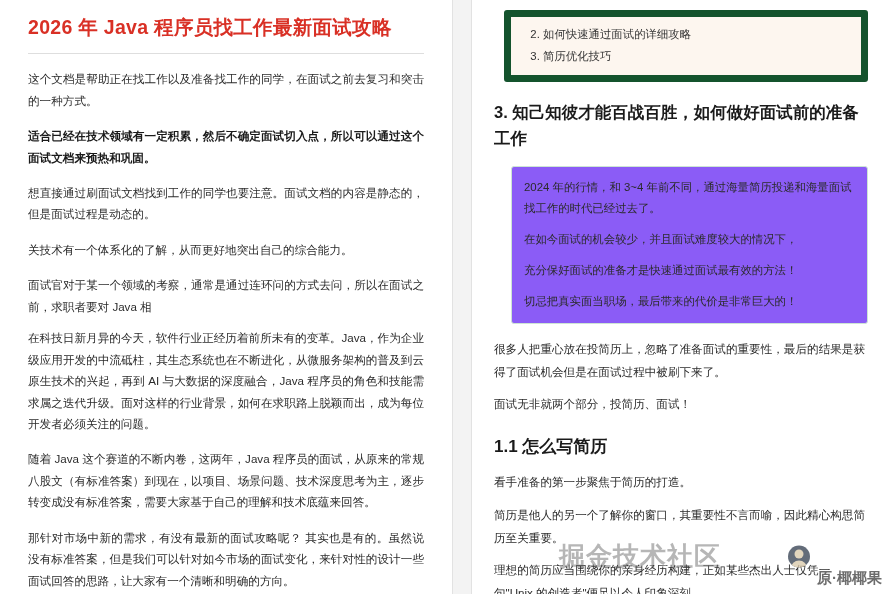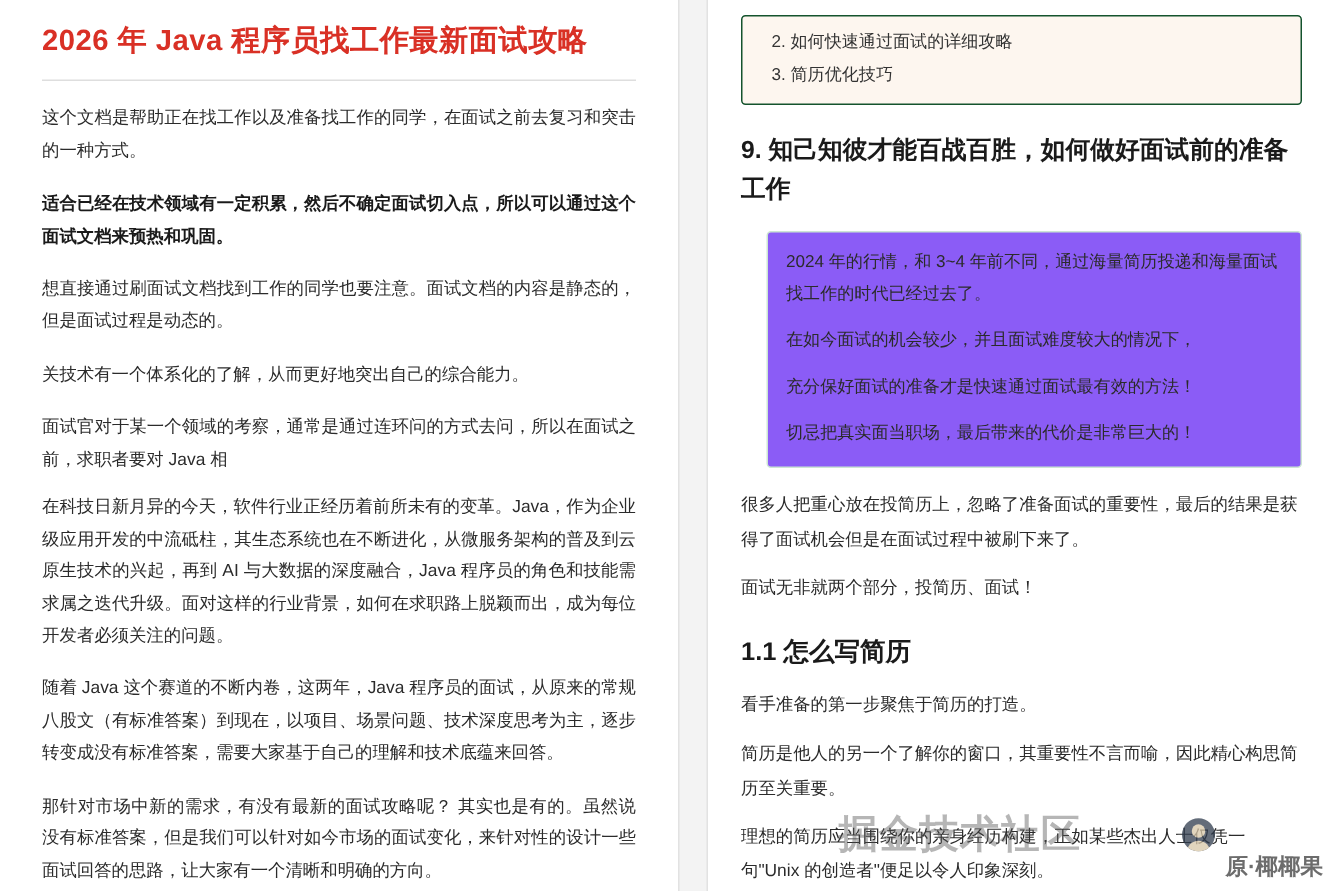--- a/index.html
+++ b/index.html
@@ -69,24 +69,24 @@
     margin-bottom: 10px;
   }
   p.bold {
     font-weight: bold;
     color: #1a1a1a;
   }
 
   
   .list-top {
     background: #fdf6ef;
-    border: 1px solid #14532d;
+    border: 7px solid #14532d;
     border-radius: 3px;
     padding: 6px 12px 8px 12px;
-    margin: 0 0 18px 0;
+    margin: 0 0 18px 10px;
   }
   .list-top ol {
     margin: 0;
     padding-left: 20px;
   }
   .list-top ol li {
     font-size: 11.4px;
     color: #333;
     line-height: 1.95;
   }
@@ -215,21 +215,21 @@
 
   <div class="col col-right">
 
     <div class="list-top">
       <ol start="2">
         <li>如何快速通过面试的详细攻略</li>
         <li>简历优化技巧</li>
       </ol>
     </div>
 
-    <h2 class="h2">9. 知己知彼才能百战百胜，如何做好面试前的准备工作</h2>
+    <h2 class="h2">3. 知己知彼才能百战百胜，如何做好面试前的准备工作</h2>
 
     <div class="greenbox">
       <p>2024 年的行情，和 3~4 年前不同，通过海量简历投递和海量面试找工作的时代已经过去了。</p>
       <p>在如今面试的机会较少，并且面试难度较大的情况下，</p>
       <p>充分保好面试的准备才是快速通过面试最有效的方法！</p>
       <p>切忌把真实面当职场，最后带来的代价是非常巨大的！</p>
     </div>
 
     <p class="rline">很多人把重心放在投简历上，忽略了准备面试的重要性，最后的结果是获得了面试机会但是在面试过程中被刷下来了。</p>
     <p class="rline">面试无非就两个部分，投简历、面试！</p>

